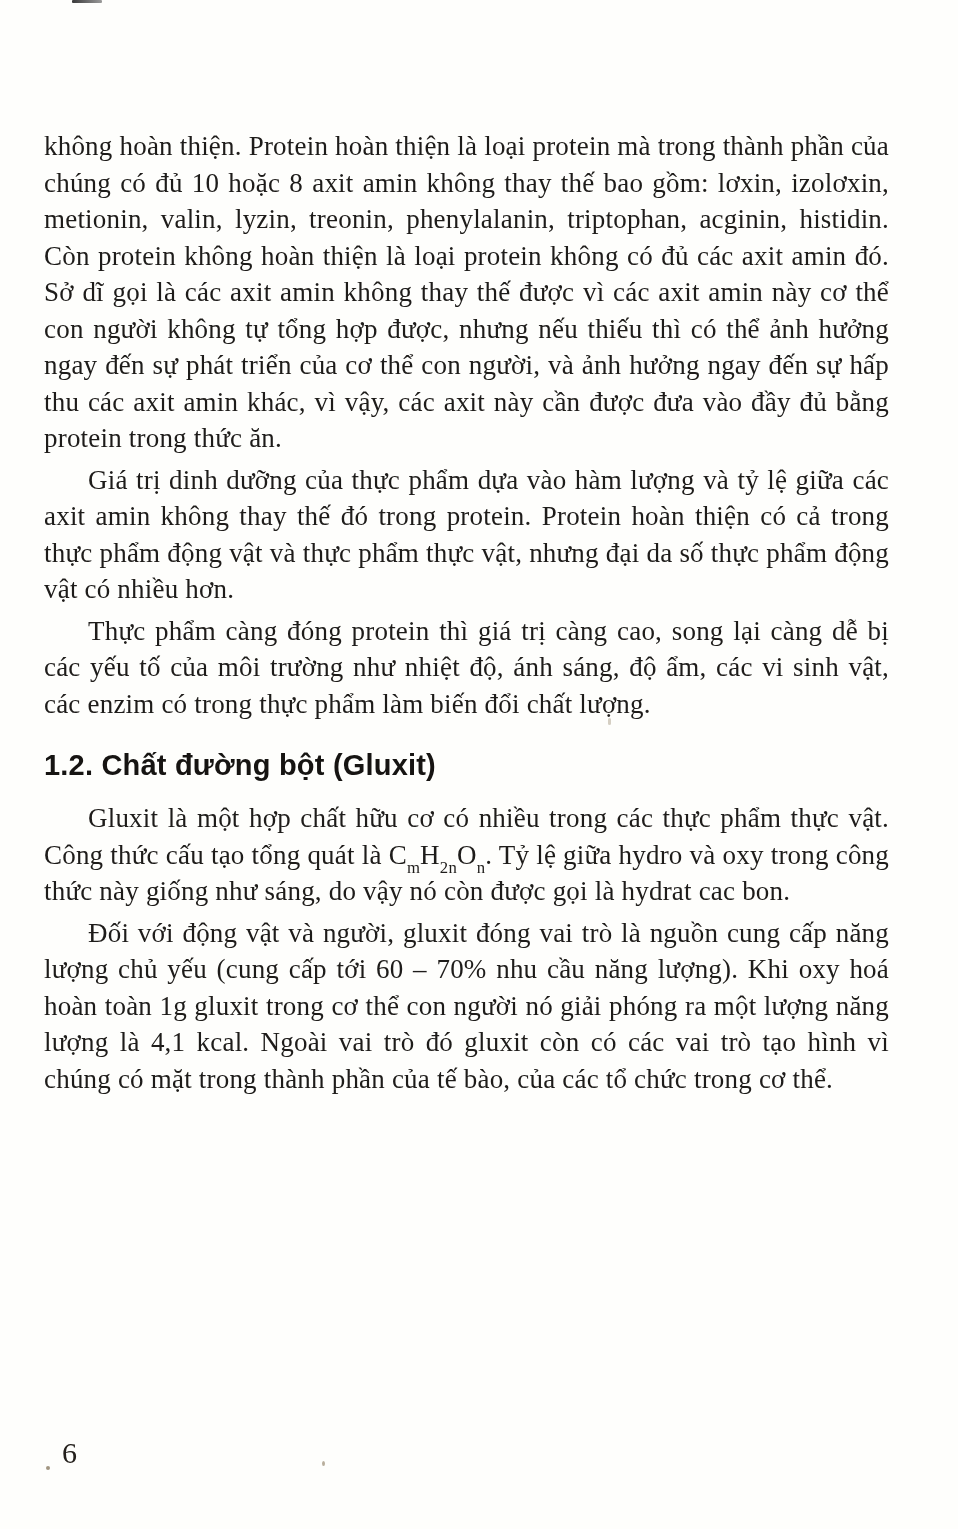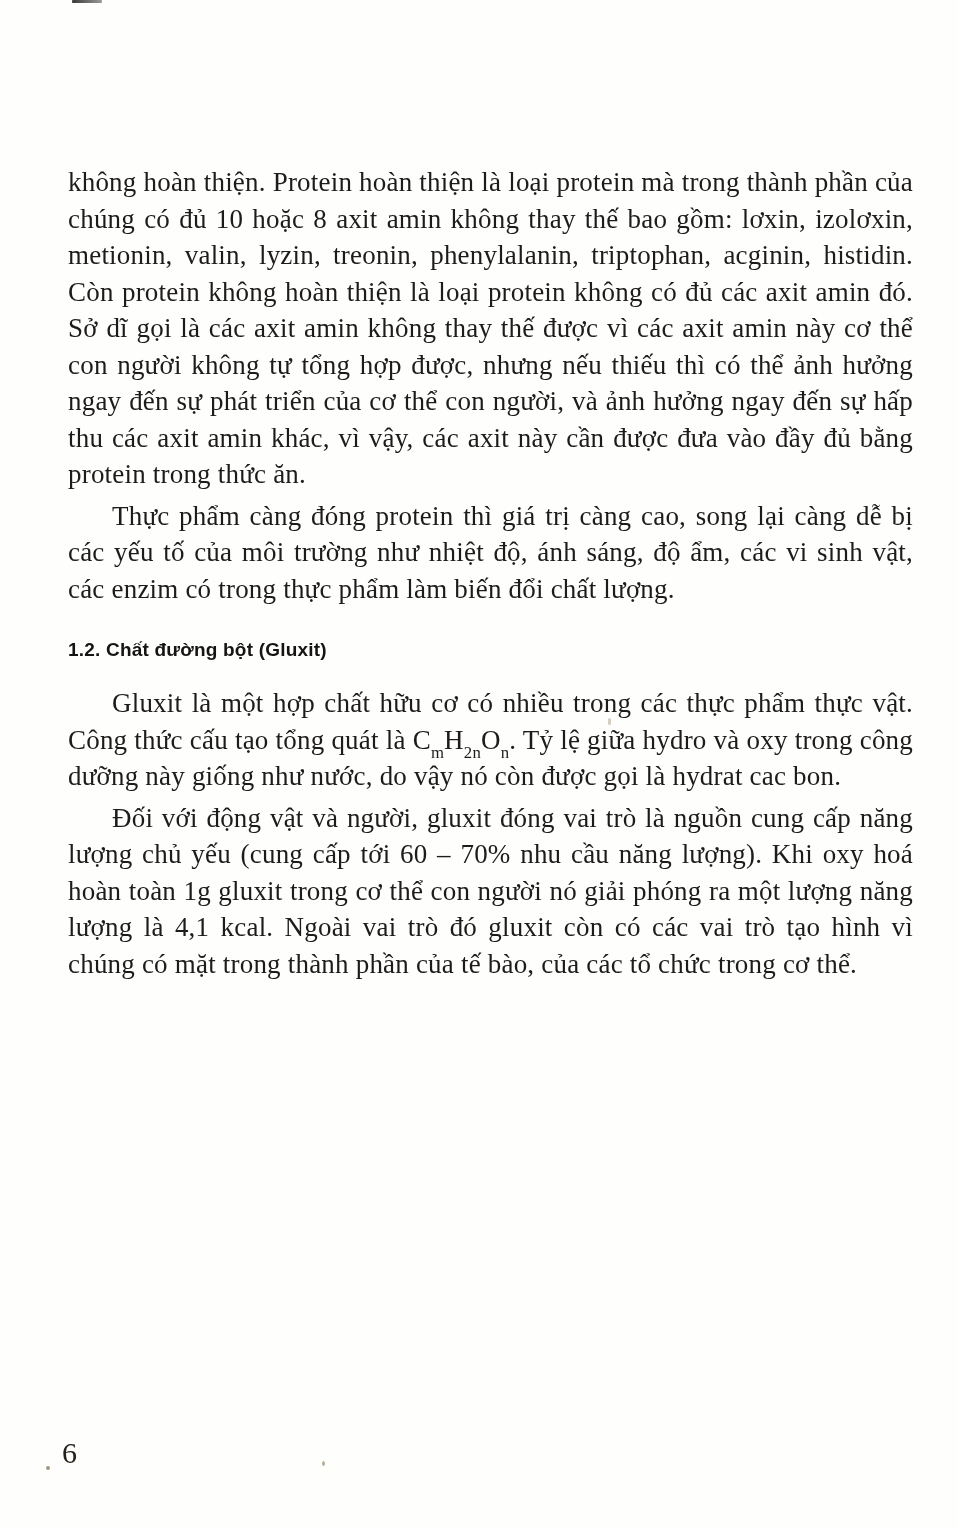--- a/index.html
+++ b/index.html
@@ -16,39 +16,38 @@
     position: relative;
     width: 958px;
     height: 1529px;
     background: var(--bg);
     overflow: hidden;
     font-family: "Liberation Serif", "DejaVu Serif", serif;
     color: var(--ink);
   }
   .text-block {
     position: absolute;
-    left: 68px;
+    left: 44px;
     top: 128px;
     width: 845px;
     font-size: 27px;
     line-height: 36.5px;
     text-align: justify;
     letter-spacing: 0.2px;
-    margin-top: 36px;
   }
   .para {
     margin: 0 0 5px 0;
   }
   .para.indent {
     text-indent: 44px;
   }
   .section-heading {
     font-family: "Liberation Sans", "DejaVu Sans", sans-serif;
     font-weight: bold;
-    font-size: 19px;
+    font-size: 29px;
     line-height: 34px;
     margin: 26px 0 18px 0;
     text-align: left;
     text-indent: 0;
     color: #161412;
   }
   sub.formula-sub {
     font-size: 0.62em;
     line-height: 0;
     position: relative;
@@ -106,27 +105,28 @@
 <body>
 
 <div class="page">
 
   <div class="scan-dash-top"></div>
 
   <div class="text-block">
 
     <p class="para">không hoàn thiện. Protein hoàn thiện là loại protein mà trong thành phần của chúng có đủ 10 hoặc 8 axit amin không thay thế bao gồm: lơxin, izolơxin, metionin, valin, lyzin, treonin, phenylalanin, triptophan, acginin, histidin. Còn protein không hoàn thiện là loại protein không có đủ các axit amin đó. Sở dĩ gọi là các axit amin không thay thế được vì các axit amin này cơ thể con người không tự tổng hợp được, nhưng nếu thiếu thì có thể ảnh hưởng ngay đến sự phát triển của cơ thể con người, và ảnh hưởng ngay đến sự hấp thu các axit amin khác, vì vậy, các axit này cần được đưa vào đầy đủ bằng protein trong thức ăn.</p>
 
+    <p class="para indent">Giá trị dinh dưỡng của thực phẩm dựa vào hàm lượng và tỷ lệ giữa các axit amin không thay thế đó trong protein. Protein hoàn thiện có cả trong thực phẩm động vật và thực phẩm thực vật, nhưng đại da số thực phẩm động vật có nhiều hơn.</p>
 
 
     <p class="para indent">Thực phẩm càng đóng protein thì giá trị càng cao, song lại càng dễ bị các yếu tố của môi trường như nhiệt độ, ánh sáng, độ ẩm, các vi sinh vật, các enzim có trong thực phẩm làm biến đổi chất lượng.</p>
 
     <h2 class="section-heading">1.2. Chất đường bột (Gluxit)</h2>
 
-    <p class="para indent"><span>Gluxit là một hợp chất hữu cơ có nhiều trong các thực phẩm thực vật. Công thức cấu tạo tổng quát là </span><span>C</span><sub class="formula-sub">m</sub><span>H</span><sub class="formula-sub">2n</sub><span>O</span><sub class="formula-sub">n</sub><span>. Tỷ lệ giữa hydro và oxy trong công dưỡng này giống như nước, do vậy nó còn được gọi là hydrat cac bon.</span></p>
+    <p class="para indent"><span>Gluxit là một hợp chất hữu cơ có nhiều trong các thực phẩm thực vật. Công thức cấu tạo tổng quát là </span><span>C</span><sub class="formula-sub">m</sub><span>H</span><sub class="formula-sub">2n</sub><span>O</span><sub class="formula-sub">n</sub><span>. Tỷ lệ giữa hydro và oxy trong công thức này giống như sáng, do vậy nó còn được gọi là hydrat cac bon.</span></p>
 
 
     <p class="para indent">Đối với động vật và người, gluxit đóng vai trò là nguồn cung cấp năng lượng chủ yếu (cung cấp tới 60 – 70% nhu cầu năng lượng). Khi oxy hoá hoàn toàn 1g gluxit trong cơ thể con người nó giải phóng ra một lượng năng lượng là 4,1 kcal. Ngoài vai trò đó gluxit còn có các vai trò tạo hình vì chúng có mặt trong thành phần của tế bào, của các tổ chức trong cơ thể.</p>
 
   </div>
 
   <div class="scan-speck-para"></div>
 
   <div class="scan-speck-folio"></div>
   <div class="page-number">6</div>

